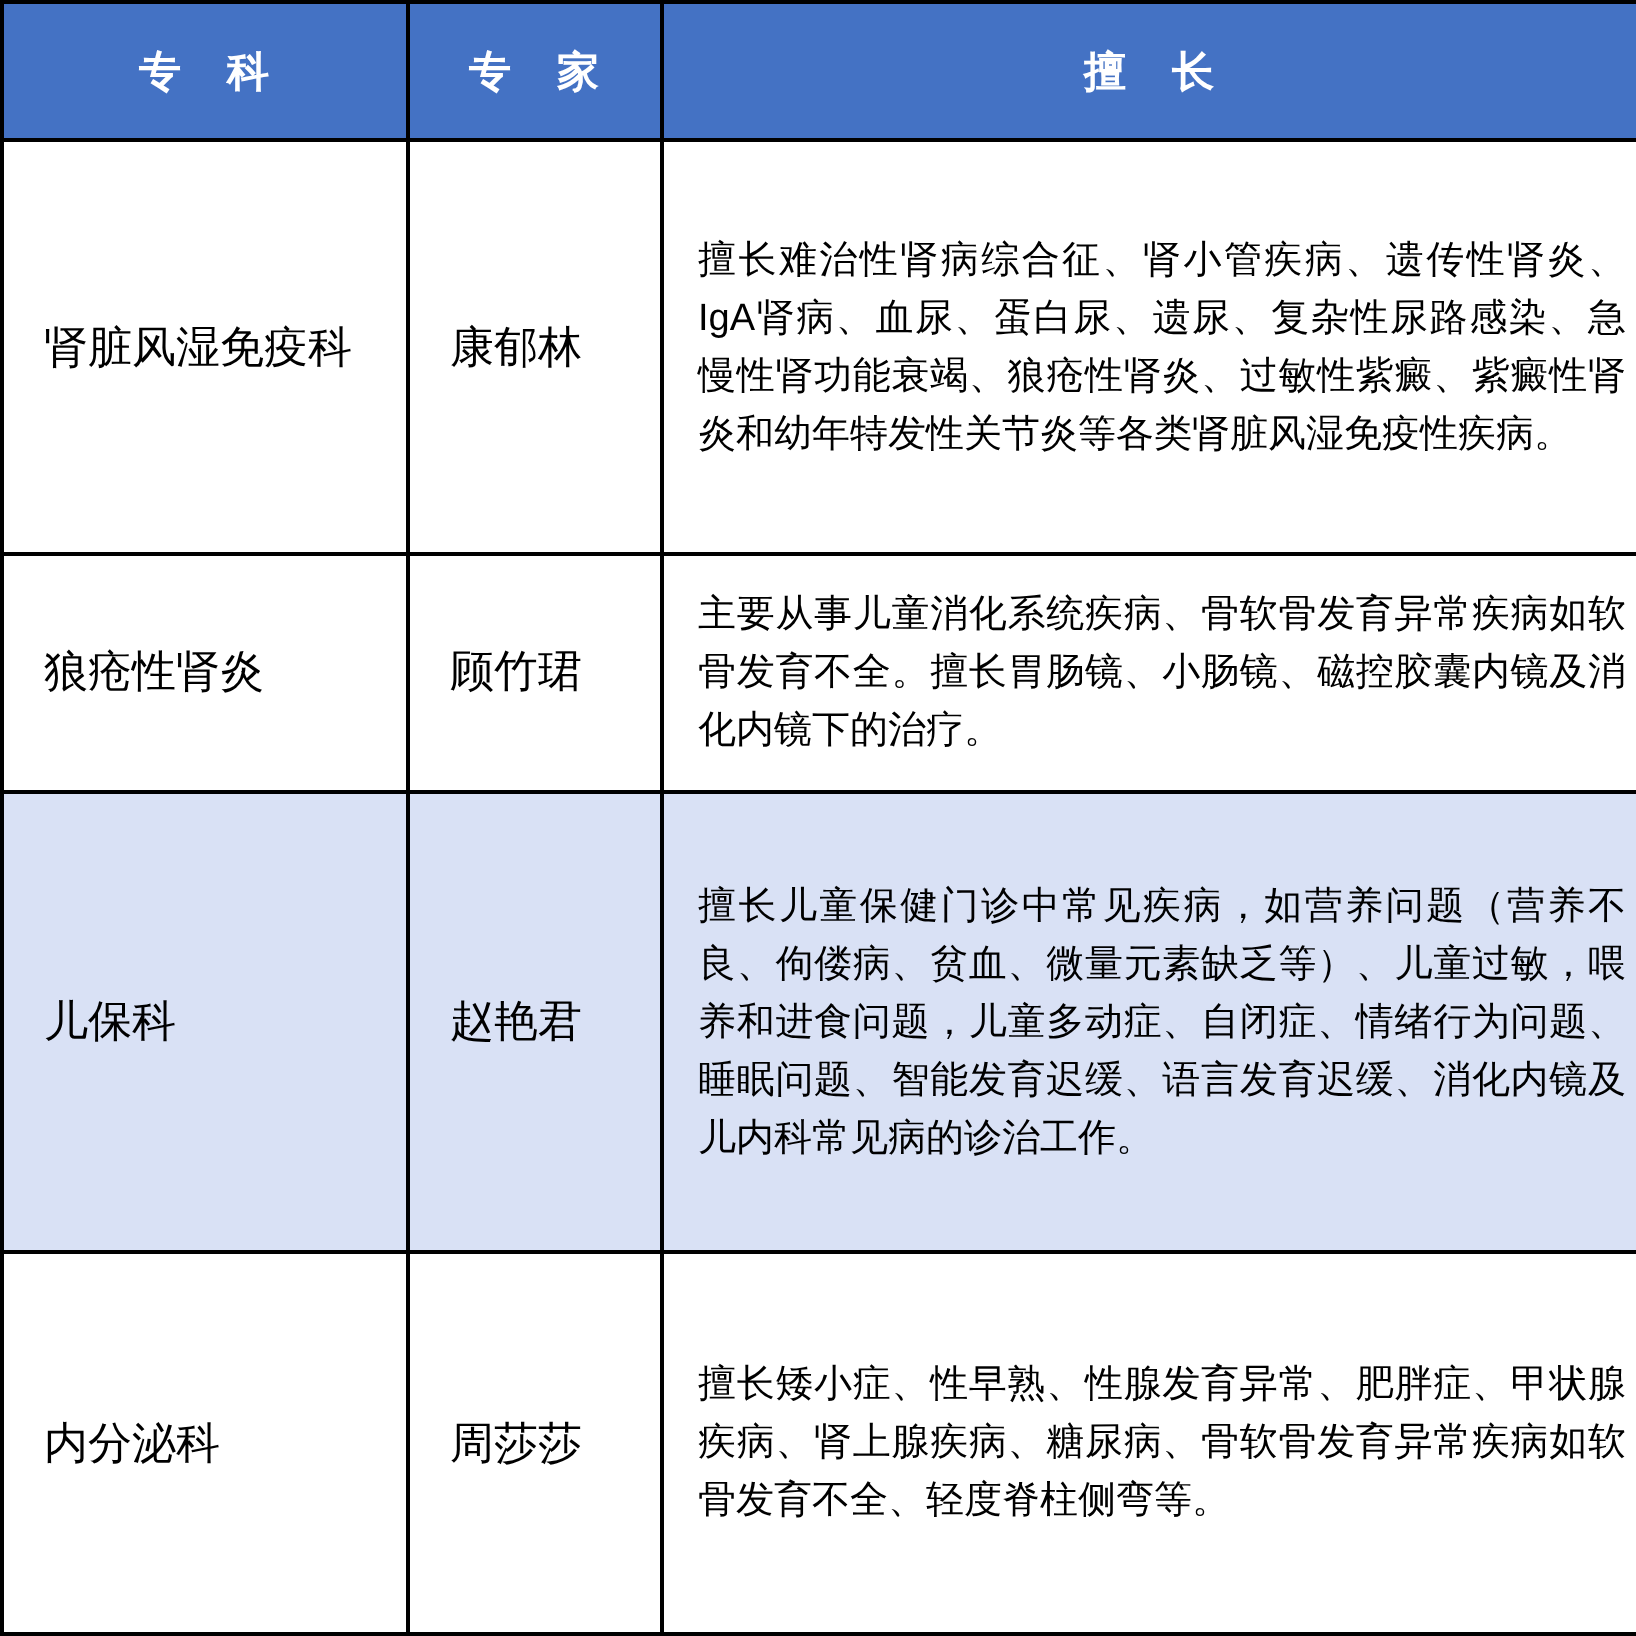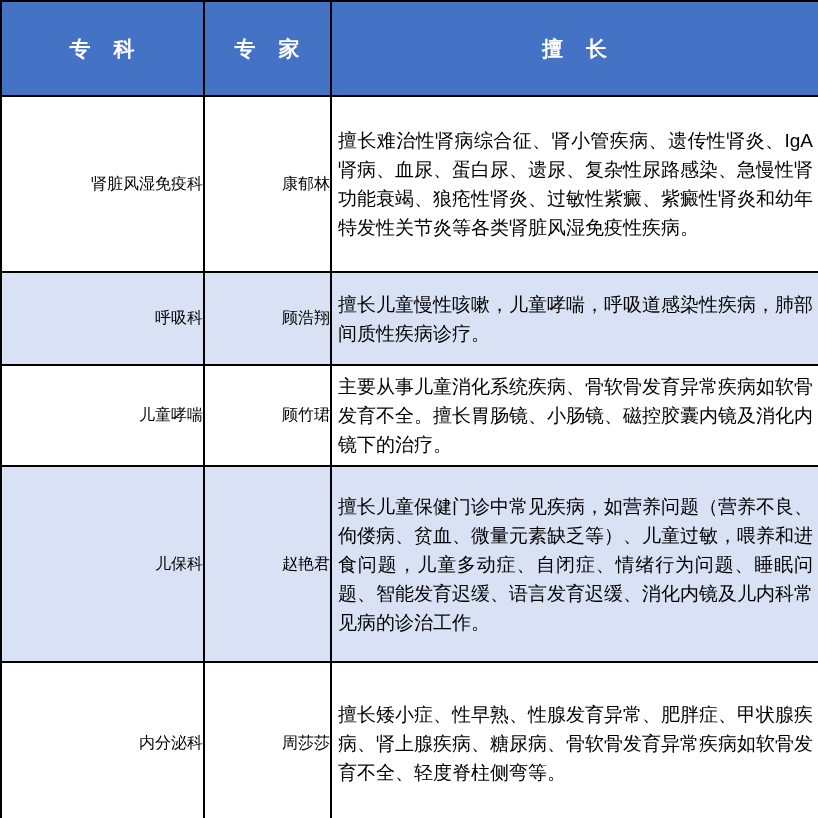--- a/index.html
+++ b/index.html
@@ -19,44 +19,45 @@
   .specialists th, .specialists td {
     border: 2px solid #000000;
     vertical-align: middle;
     color: #000000;
     overflow: hidden;
   }
   col.c-specialty { width: 203px; }
   col.c-expert    { width: 127px; }
   col.c-expertise { width: 488px; }
 
-  tr.header-row { height: 95px; font-family: Liberation Mono, monospace; }
+  tr.header-row { height: 69px; font-family: Liberation Mono, monospace; }
   tr.row-1 { height: 176px; }
   tr.row-2 { height: 93px; }
   tr.row-3 { height: 96px; }
   tr.row-4 { height: 196px; }
   tr.row-5 { height: 162px; }
 
   .header-row th {
     background: #4472C4;
     color: #ffffff;
     font-size: 21px;
     font-weight: bold;
     text-align: center;
     letter-spacing: 1px;
   }
   td.cell-specialty, td.cell-expert {
-    text-align: right;
-    font-size: 16px;
+    text-align: left;
+    font-size: 22px;
+    padding-left: 20px;
   }
   td.cell-expertise {
     font-size: 19px;
     line-height: 29px;
     text-align: justify;
-    padding: 6px 5px 6px 6px;
+    padding: 6px 5px 6px 17px;
   }
   tr.band td { background: #D9E1F5; }
   tr.plain td { background: #FFFFFF; }
 </style>
 </head>
 <body>
 
 <table class="specialists">
   <colgroup>
     <col class="c-specialty">
@@ -69,27 +70,22 @@
       <th>专　家</th>
       <th>擅　长</th>
     </tr>
   </thead>
   <tbody>
     <tr class="row-1 plain">
       <td class="cell-specialty">肾脏风湿免疫科</td>
       <td class="cell-expert">康郁林</td>
       <td class="cell-expertise">擅长难治性肾病综合征、肾小管疾病、遗传性肾炎、IgA肾病、血尿、蛋白尿、遗尿、复杂性尿路感染、急慢性肾功能衰竭、狼疮性肾炎、过敏性紫癜、紫癜性肾炎和幼年特发性关节炎等各类肾脏风湿免疫性疾病。</td>
     </tr>
-    <tr class="row-2 band">
-      <td class="cell-specialty">呼吸科</td>
-      <td class="cell-expert">顾浩翔</td>
-      <td class="cell-expertise">擅长儿童慢性咳嗽，儿童哮喘，呼吸道感染性疾病，肺部间质性疾病诊疗。</td>
-    </tr>
     <tr class="row-3 plain">
-      <td class="cell-specialty">儿童哮喘</td>
+      <td class="cell-specialty">狼疮性肾炎</td>
       <td class="cell-expert">顾竹珺</td>
       <td class="cell-expertise">主要从事儿童消化系统疾病、骨软骨发育异常疾病如软骨发育不全。擅长胃肠镜、小肠镜、磁控胶囊内镜及消化内镜下的治疗。</td>
     </tr>
     <tr class="row-4 band">
       <td class="cell-specialty">儿保科</td>
       <td class="cell-expert">赵艳君</td>
       <td class="cell-expertise">擅长儿童保健门诊中常见疾病，如营养问题（营养不良、佝偻病、贫血、微量元素缺乏等）、儿童过敏，喂养和进食问题，儿童多动症、自闭症、情绪行为问题、睡眠问题、智能发育迟缓、语言发育迟缓、消化内镜及儿内科常见病的诊治工作。</td>
     </tr>
     <tr class="row-5 plain">
       <td class="cell-specialty">内分泌科</td>

